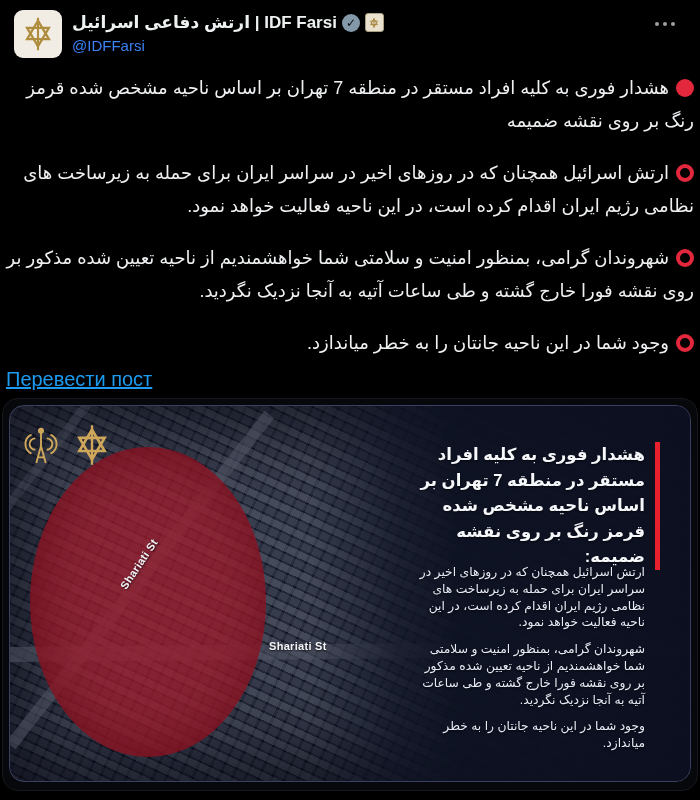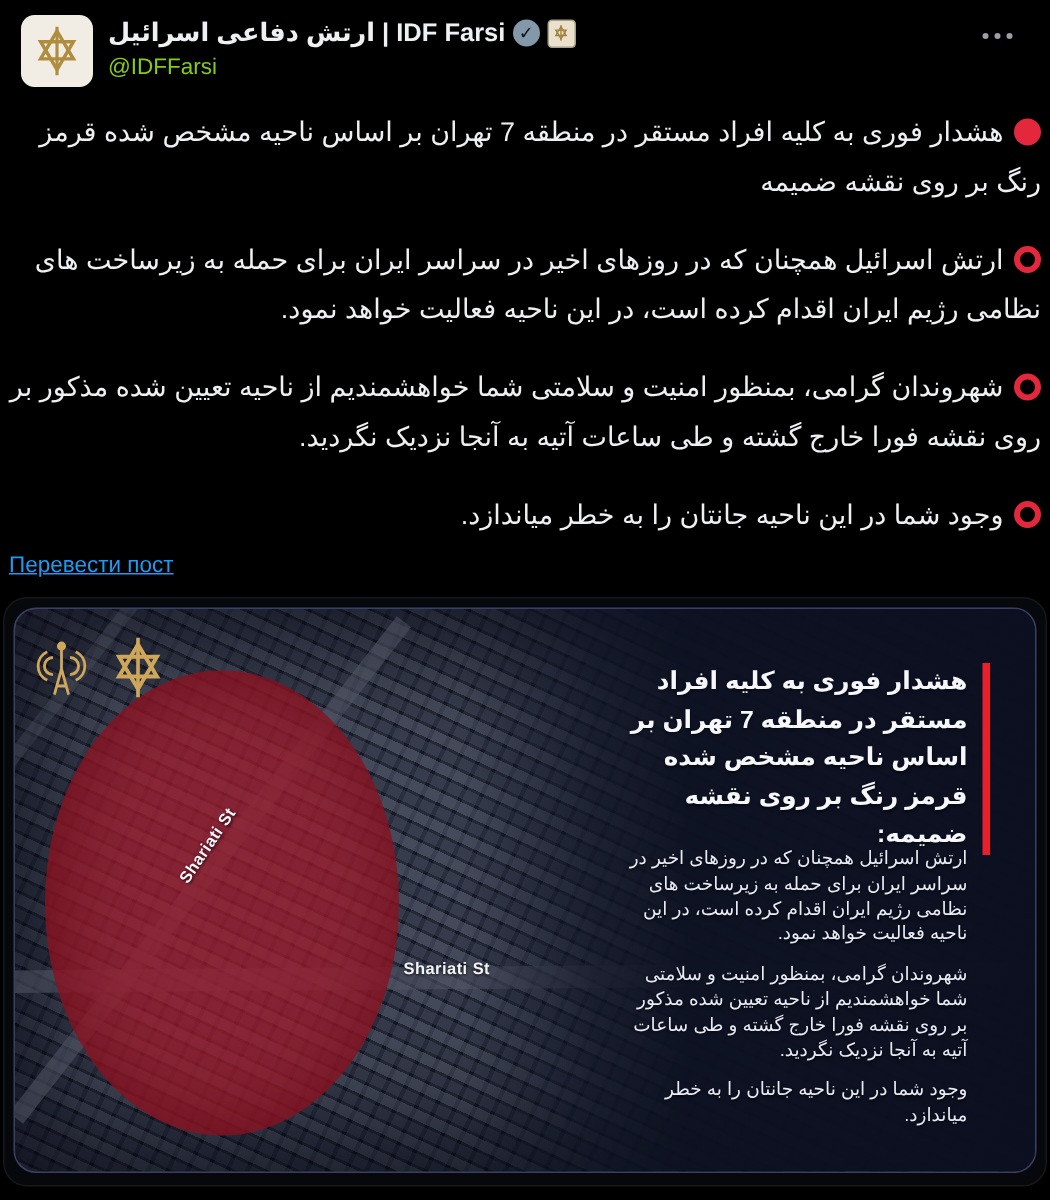--- a/index.html
+++ b/index.html
@@ -10,32 +10,32 @@
   .header{position:absolute;top:10px;left:0;width:100%;height:52px;}
   .avatar{position:absolute;left:14px;top:0;width:48px;height:48px;border-radius:9px;
     background:#f1ede4;display:flex;align-items:center;justify-content:center;overflow:hidden;}
   .name-col{position:absolute;left:72px;top:2px;}
   .name-row{display:flex;align-items:center;gap:5px;direction:ltr;}
   .display-name{font-weight:700;font-size:17px;color:#eef1f2;white-space:nowrap;}
   .verified{width:18px;height:18px;border-radius:50%;background:#8398a9;color:#0b0e11;
     font-size:12px;font-weight:700;display:flex;align-items:center;justify-content:center;flex:0 0 auto;}
   .affiliate{width:17px;height:17px;border-radius:3px;background:#e9e1cd;border:1px solid #a89f82;
     display:flex;align-items:center;justify-content:center;flex:0 0 auto;}
-  .handle{font-size:15px;color:#84cc16;margin-top:4px;direction:ltr;}
+  .handle{font-size:15px;color:#3b82f6;margin-top:4px;direction:ltr;}
   .more{position:absolute;right:21px;top:8px;display:flex;gap:4px;padding:4px;cursor:pointer;}
   .more i{width:4px;height:4px;border-radius:50%;background:#9aa0a6;display:block;}
 
   
   .tweet-text{position:absolute;top:72px;left:0;width:100%;padding:0 6px;box-sizing:border-box;}
   .para{direction:rtl;text-align:right;font-size:18px;line-height:33px;color:#eef0f2;margin:0 0 19px 0;}
   .bullet{display:inline-block;width:18px;height:18px;border-radius:50%;vertical-align:-3px;
     margin-left:7px;box-sizing:border-box;}
   .bullet[data-bullet="filled-red-circle"]{background:#e3273d;}
   .bullet[data-bullet="hollow-red-circle"]{background:transparent;border:4.5px solid #e3273d;}
-  .translate{position:absolute;top:368px;left:6px;color:#1d9bf0;font-size:15px;
+  .translate{position:absolute;top:368px;left:6px;color:#1d9bf0;font-size:20px;
     text-decoration:underline;cursor:pointer;direction:ltr;}
 
   
   .card{position:absolute;top:398px;left:2px;width:696px;height:393px;border-radius:16px;
     background:#07080c;overflow:hidden;border:1px solid #16181c;box-sizing:border-box;cursor:pointer;}
   .frame{position:absolute;left:6px;top:6px;right:6px;bottom:8px;border-radius:15px;overflow:hidden;
     border:1px solid #394060;
     background:
       repeating-linear-gradient(115deg, rgba(160,167,186,0.14) 0 9px, rgba(10,13,22,0.0) 9px 12px),
       repeating-linear-gradient(25deg, rgba(172,178,196,0.26) 0 7px, rgba(14,17,28,0.45) 7px 9px,

